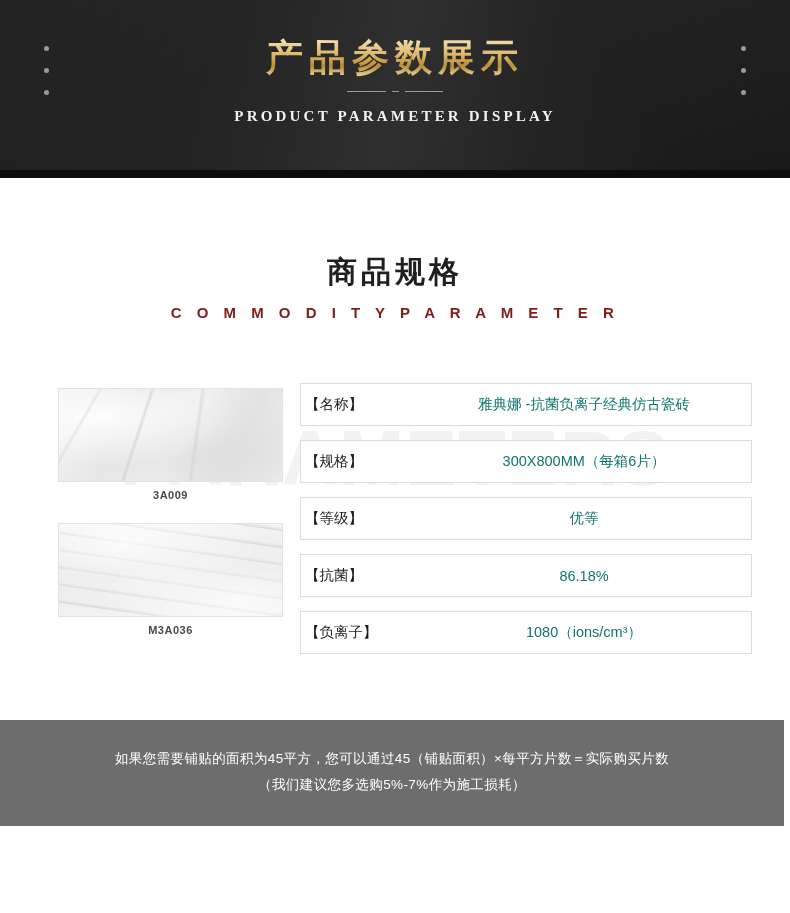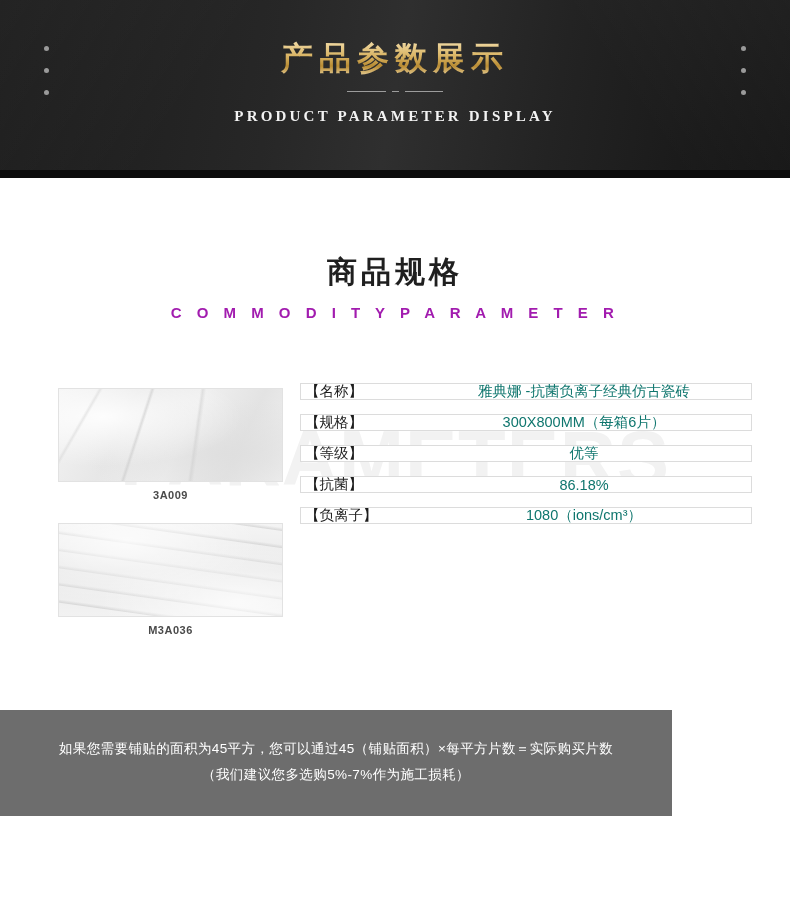--- a/index.html
+++ b/index.html
@@ -65,21 +65,21 @@
     background: #9a9a9a;
   }
   .hdr-center {
     position: absolute;
     left: 0; right: 0;
     top: 38px;
     text-align: center;
   }
   .hdr-title {
     font-family: "Liberation Serif", serif;
-    font-size: 32px;
+    font-size: 37px;
     font-weight: bold;
     letter-spacing: 6px;
     background: linear-gradient(180deg, #f6e3b4 0%, #d9b464 45%, #b98c33 70%, #f0dcae 100%);
     -webkit-background-clip: text;
     background-clip: text;
     color: transparent;
     margin: 0;
     line-height: 40px;
   }
   .hdr-rule {
@@ -143,21 +143,21 @@
     font-weight: bold;
     color: #1f1f1f;
     letter-spacing: 4px;
     margin: 9px;
     line-height: 40px;
   }
   .sec-sub {
     margin: 12px 0 0;
     font-size: 15px;
     letter-spacing: 5.5px;
-    color: #a21caf;
+    color: #7f1d1d;
     font-weight: bold;
   }
 
   
   .content {
     position: relative;
     display: flex;
     align-items: flex-start;
     padding: 62px 38px 0 58px;
     box-sizing: border-box;
@@ -227,21 +227,21 @@
   }
 
   .specs {
     flex: 1;
     padding-left: 10px;
     padding-top: 0;
   }
   .spec-row {
     display: flex;
     align-items: center;
-    height: 17px;
+    height: 43px;
     border: 1px solid #dcdcdc;
     box-sizing: border-box;
     margin-bottom: 14px;
     background: #fff;
     gap: 14px;
   }
   .spec-key {
     width: 96px;
     flex: 0 0 96px;
     font-size: 14.5px;
@@ -256,21 +256,21 @@
     color: #0f766e;
     padding-left: 6px;
     white-space: nowrap;
     overflow: hidden;
     text-align: center;
   }
 
   
   .footer-note {
     margin-top: 52px;
-    width: 672px;
+    width: 784px;
     background: #6d6d6d;
     color: #ffffff;
     text-align: center;
     padding: 26px 20px 28px;
     box-sizing: border-box;
     line-height: 26px;
     font-size: 13.5px;
     letter-spacing: 0.4px;
   }
   .footer-note .l2 { display: block; }

